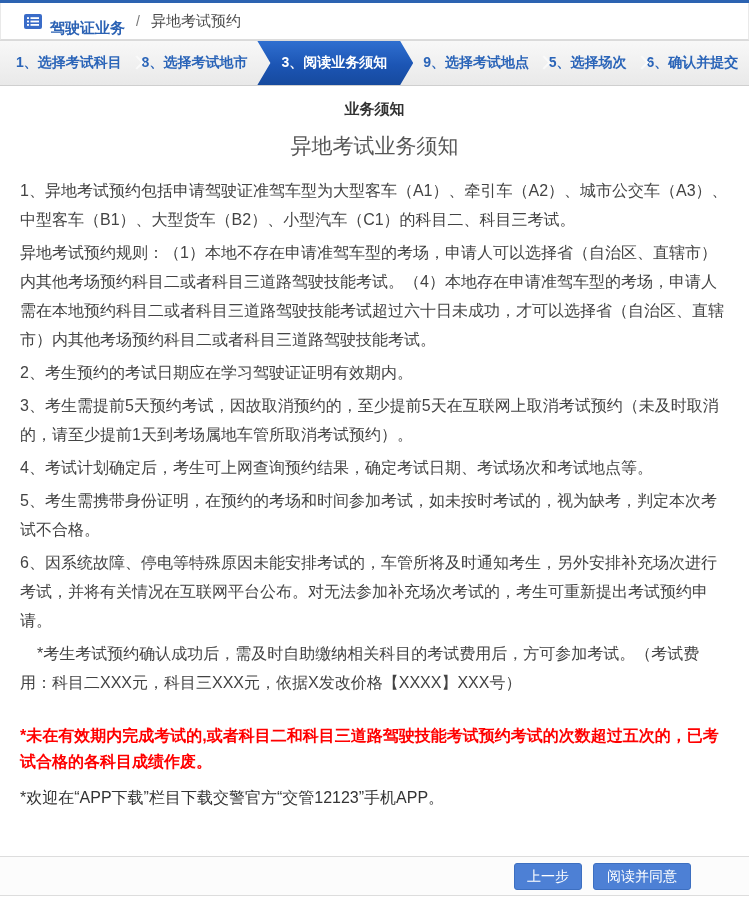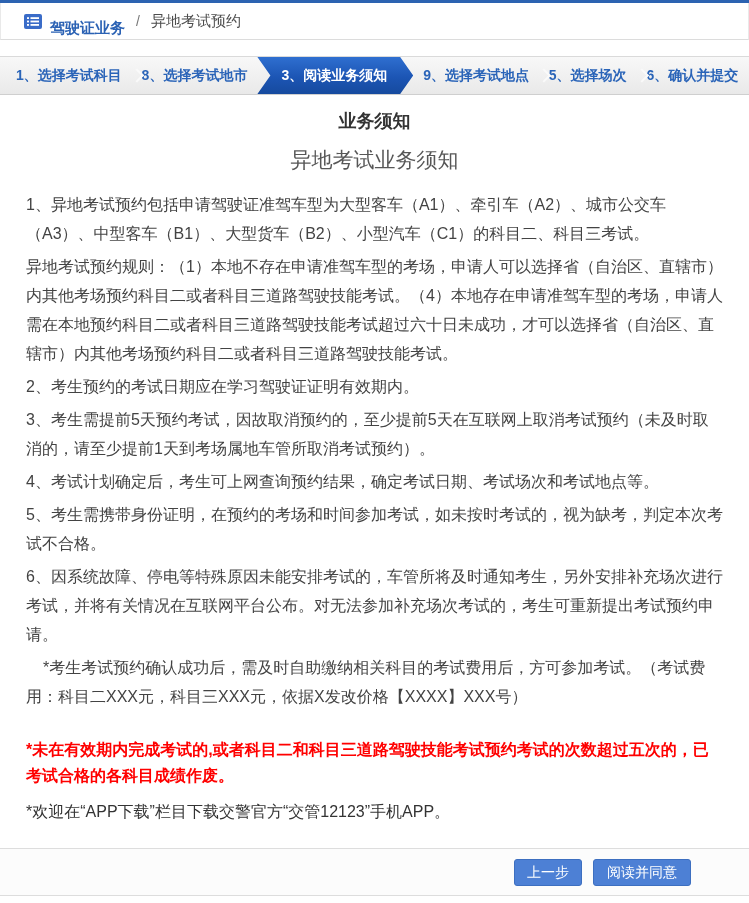--- a/index.html
+++ b/index.html
@@ -24,22 +24,21 @@
     padding-left: 23px;
     font-size: 15px;
   }
   .crumb-icon { display: inline-flex; margin-right: 8px; }
   .crumb-link { color: #2b62b4; font-weight: bold; text-decoration: none; cursor: pointer; margin-top: 15px; }
   .crumb-sep { color: #777; margin: 0 11px; font-size: 14px; }
   .crumb-current { color: #4d4d4d; }
 
   
   .steps {
-    margin-top: 16px;
-    height: 39px;
+    height: 46px;
     background: linear-gradient(180deg, #f8f8f8, #e9e9e9);
     border-top: 1px solid #dadada;
     border-bottom: 1px solid #cfcfcf;
     display: flex; align-items: stretch;
     padding-left: 7px;
   }
   .step {
     display: inline-flex; align-items: center;
     padding: 0 9px;
     color: #2a64b8;
@@ -61,42 +60,42 @@
     border-top: 2px solid #fafafa;
     border-right: 2px solid #fafafa;
     transform: translateY(-55%) rotate(45deg);
   }
 
   
   .content { padding: 0 8px; }
   .title {
     margin: 14px 0 0;
     text-align: center;
-    font-size: 18px; font-weight: bold;
+    font-size: 15px; font-weight: bold;
     color: #333;
   }
   .subtitle {
     margin: 13px 0 0;
     text-align: center;
     font-size: 21px; font-weight: normal;
     color: #575757;
   }
   .bodytext { margin-top: 16px; font-size: 16px; color: #434343; line-height: 29px; }
-  .bodytext p { margin: 4px 18px; }
+  .bodytext p { margin: 4px 12px; }
   .bodytext p.fee { text-indent: 17px; }
   .bodytext p.warning {
     color: #ff0000; font-weight: bold;
     margin-top: 26px; line-height: 26px;
   }
   .bodytext p.app-tip { color: #333; margin-top: 8px; }
 
   
   .footer {
     position: absolute; left: 0; right: 0; bottom: 7px;
-    height: 48px;
+    height: 40px;
     background: #fcfcfc;
     border-top: 1px solid #dddddd;
     border-bottom: 1px solid #dddddd;
     display: flex; align-items: center; justify-content: flex-end;
     gap: 11px;
     padding-right: 58px;
   }
   .btn {
     height: 27px;
     padding: 0 12px;

